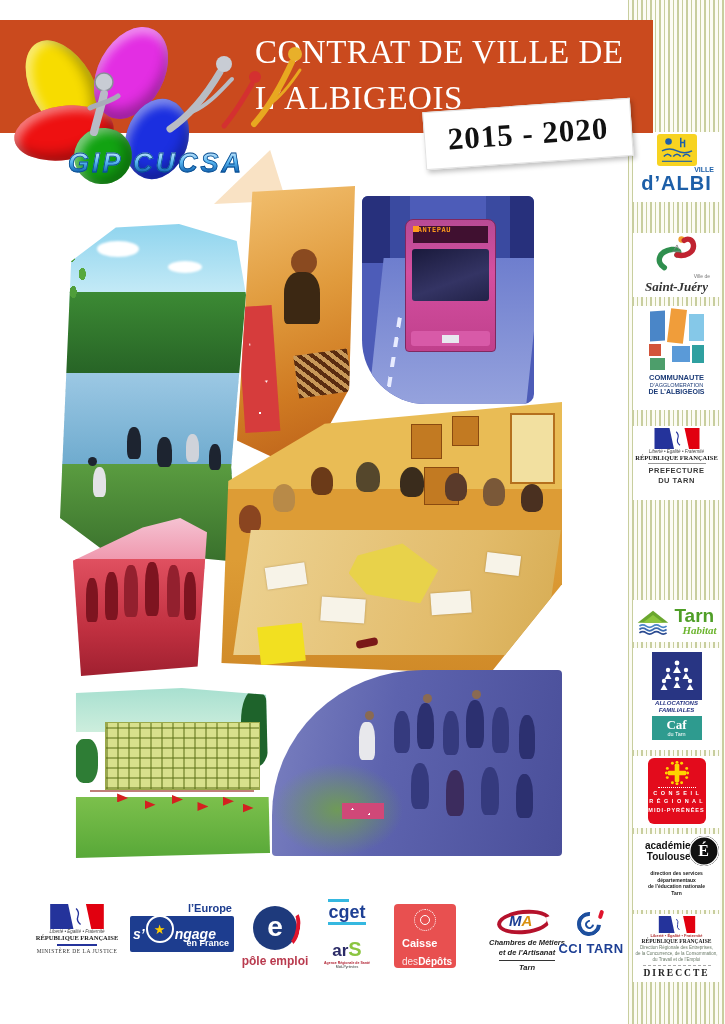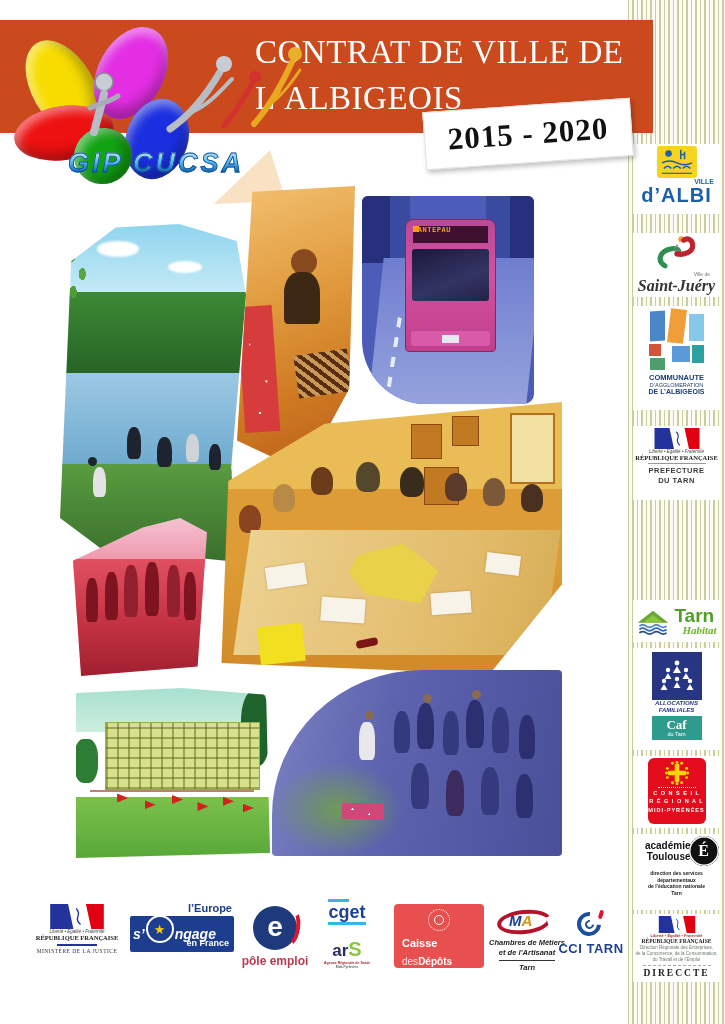--- a/index.html
+++ b/index.html
@@ -6,28 +6,28 @@
   .page{position:relative;width:725px;height:1024px;background:#fff;overflow:hidden;
         font-family:"Liberation Sans",sans-serif;margin:0 auto;}
   .abs{position:absolute;}
 
   
   .sidebar{position:absolute;left:628px;top:0;width:97px;height:1024px;
     background:repeating-linear-gradient(90deg,var(--stripe-green,#c8ce9e) 0 1.5px,#fcfcf4 1.5px 4.5px);}
   .card{position:absolute;left:5px;width:87px;background:#fff;display:flex;flex-direction:column;
         align-items:center;text-align:center;padding:2px 0;box-sizing:border-box;}
 
-  .card-albi{top:144px;height:70px;}
+  .card-albi{top:132px;height:70px;}
   .albi-picto{width:40px;height:32px;background:#f7d321;border-radius:3px;}
   .albi-ville{font-size:7px;font-weight:bold;color:var(--albi-blue,#1d5fa8);align-self:flex-end;margin-right:6px;}
   .albi-name{font-size:20px;font-weight:bold;color:var(--albi-blue,#1d5fa8);line-height:1;letter-spacing:1px;}
 
   .card-sj{top:233px;height:64px;}
   .sj-pre{font-size:5px;color:#777;align-self:flex-end;margin-right:10px;}
-  .sj-name{font-family:"Liberation Serif",serif;font-style:italic;font-weight:bold;font-size:16px;color:#333;}
+  .sj-name{font-family:"Liberation Serif",serif;font-style:italic;font-weight:bold;font-size:13px;color:#333;}
 
   .card-agglo{top:306px;height:104px;}
   .agglo-mosaic{position:relative;width:58px;height:62px;margin-top:1px;}
   .agglo-mosaic span{position:absolute;}
   .ag-t1{left:2px;top:2px;width:15px;height:30px;background:#4a86c8;transform:skewY(-4deg);}
   .ag-t2{left:21px;top:0;width:16px;height:34px;background:#f09d3a;transform:rotate(7deg);}
   .ag-t3{left:41px;top:5px;width:15px;height:27px;background:#85c8e8;}
   .ag-t4{left:1px;top:35px;width:12px;height:12px;background:#d2543a;}
   .ag-t5{left:24px;top:37px;width:18px;height:16px;background:#5a9ad8;}
   .ag-t6{left:2px;top:49px;width:15px;height:12px;background:#4d9e6b;}
@@ -227,21 +227,21 @@
   .f-cget{left:316px;top:6px;width:62px;text-align:center;}
   .cget-word{display:inline-block;position:relative;font-size:18px;font-weight:bold;color:var(--cget-blue,#1d3f94);text-align:center;}
   .cget-word::before{content:"";position:absolute;left:0;top:-3px;width:55%;height:3px;background:var(--cget-cyan,#35b8e0);}
   .cget-word::after{content:"";position:absolute;left:0;bottom:-2px;width:100%;height:3px;background:var(--cget-cyan,#35b8e0);}
   .f-ars{left:318px;top:42px;width:58px;text-align:center;}
   .ars-a{font-size:17px;font-weight:bold;color:#2a2a66;}
   .ars-s{font-size:20px;font-weight:bold;color:var(--ars-green,#8bc540);}
   .ars-sub1{font-size:3.5px;color:#b02030;font-weight:bold;line-height:1.2;}
   .ars-sub2{font-size:3.5px;color:#333;}
 
-  .f-caisse{left:394px;top:8px;width:62px;height:64px;background:var(--caisse-red,#e85050);border-radius:4px;color:#fff;padding-left:28px;}
+  .f-caisse{left:394px;top:8px;width:62px;height:64px;background:var(--caisse-red,#e85050);border-radius:4px;color:#fff;}
   .cd-medal{position:absolute;left:50%;top:5px;transform:translateX(-50%);width:20px;height:20px;
     border-radius:50%;border:1.5px dotted #fff;}
   .cd-medal::after{content:"";position:absolute;left:5px;top:5px;width:8px;height:8px;border-radius:50%;border:1px solid #fff;}
   .cd-l1{position:absolute;left:8px;top:33px;font-size:11px;font-weight:bold;}
   .cd-l2{position:absolute;left:8px;top:52px;font-size:10px;}
   .cd-des{opacity:.85;}
   .cd-dep{font-weight:bold;}
 
   .f-cma{left:474px;top:12px;width:106px;text-align:center;}
   .cma-icon{position:relative;width:60px;height:30px;margin:0 auto;}

